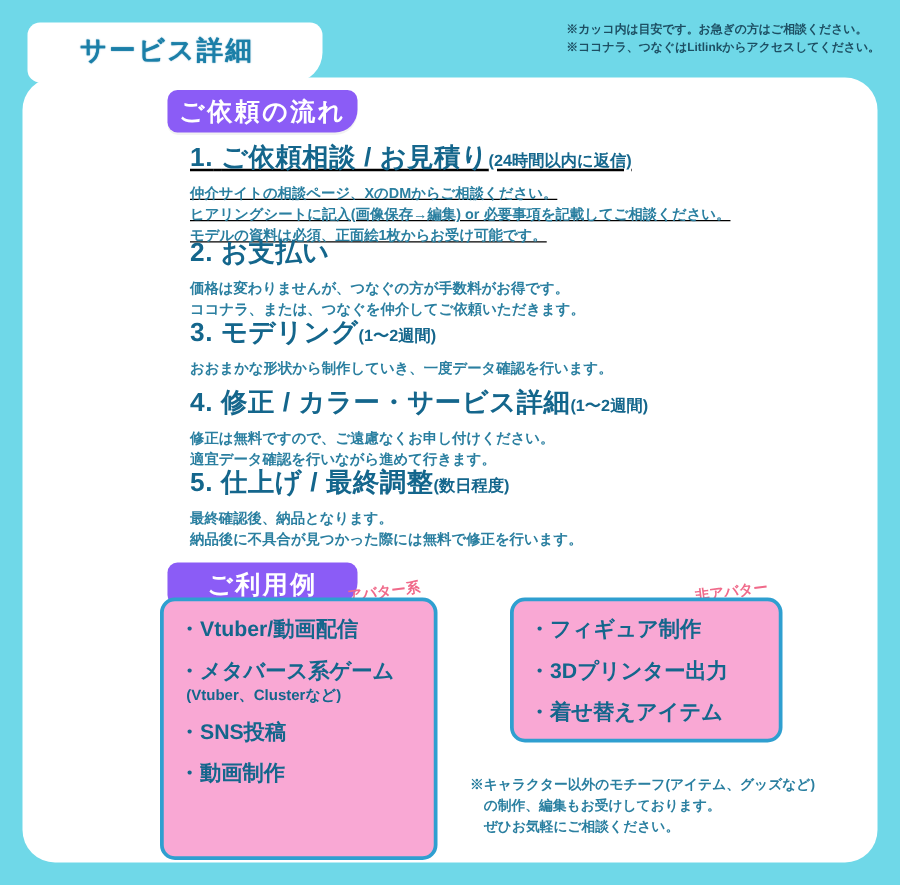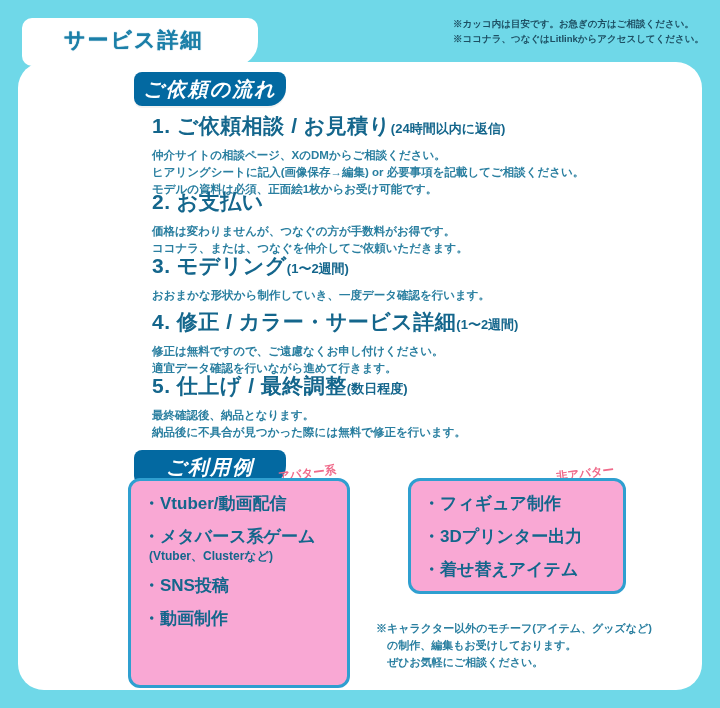--- a/index.html
+++ b/index.html
@@ -59,31 +59,30 @@
     text-align: left;
     color: #1d4f63;
     font-size: 9.5px;
     line-height: 15px;
     font-weight: bold;
   }
 
   
   .section-chip {
     position: absolute;
-    background: #0369a1;
+    background: #8b5cf6;
     border-radius: 8px 8px 18px 8px;
     color: #ffffff;
     font-size: 20px;
     font-weight: bold;
     letter-spacing: 2px;
     display: flex;
     align-items: center;
     justify-content: center;
     box-shadow: 0 2px 0 rgba(0,0,0,0.05);
-    font-style: italic;
   }
   #chip-flow {
     left: 134px;
     top: 72px;
     width: 152px;
     height: 34px;
   }
   #chip-usage {
     left: 134px;
     top: 450px;
@@ -108,21 +107,21 @@
     font-size: 13px;
     letter-spacing: 0;
   }
   .step-body {
     margin-top: 7px;
     font-size: 11.5px;
     font-weight: bold;
     color: #2a7fa0;
     line-height: 17px;
   }
-  #step-1 { top: 112px; }
+  #step-1 { top: 112px; text-decoration: underline; }
   #step-2 { top: 188px; }
   #step-3 { top: 252px; }
   #step-4 { top: 308px; }
   #step-5 { top: 372px; }
 
   
   .usage-box {
     position: absolute;
     border: 3px solid #2f9fd0;
     border-radius: 12px;

